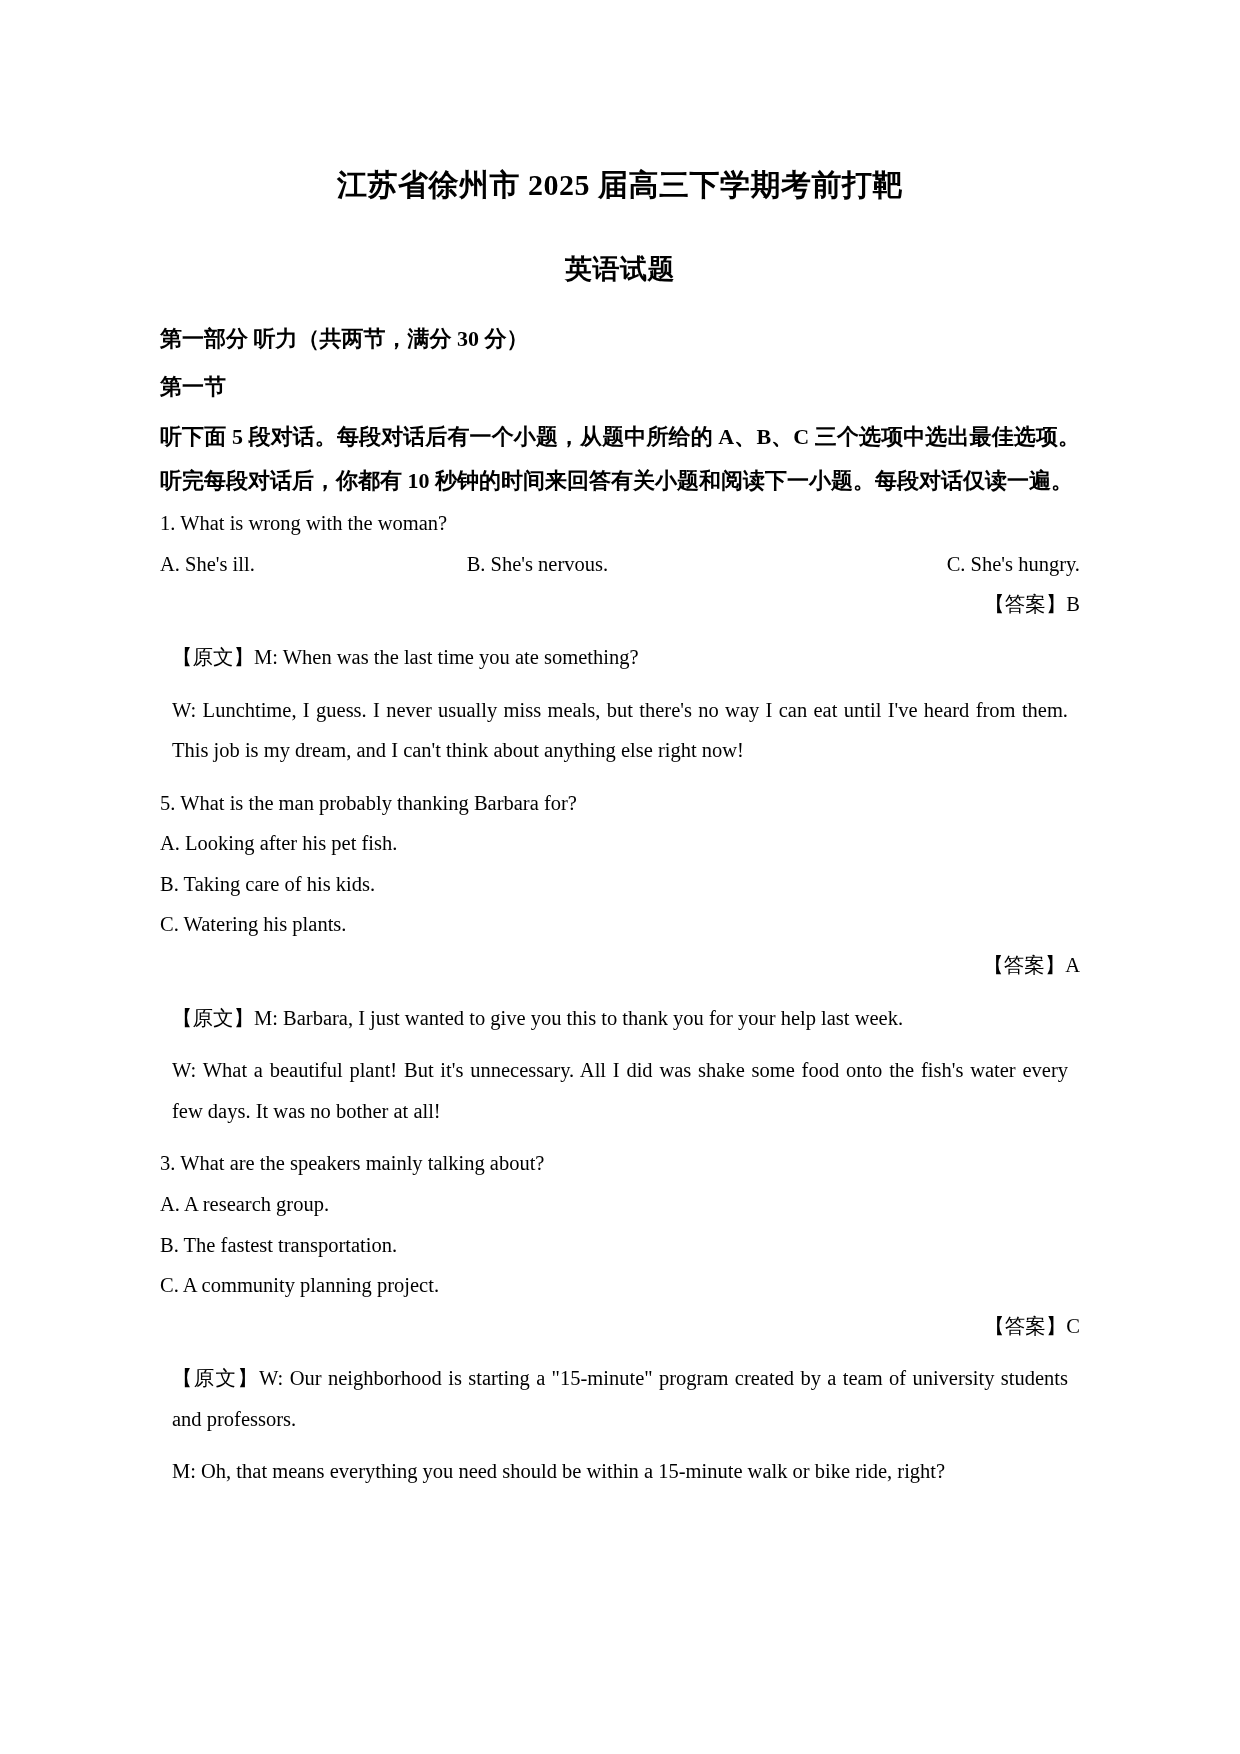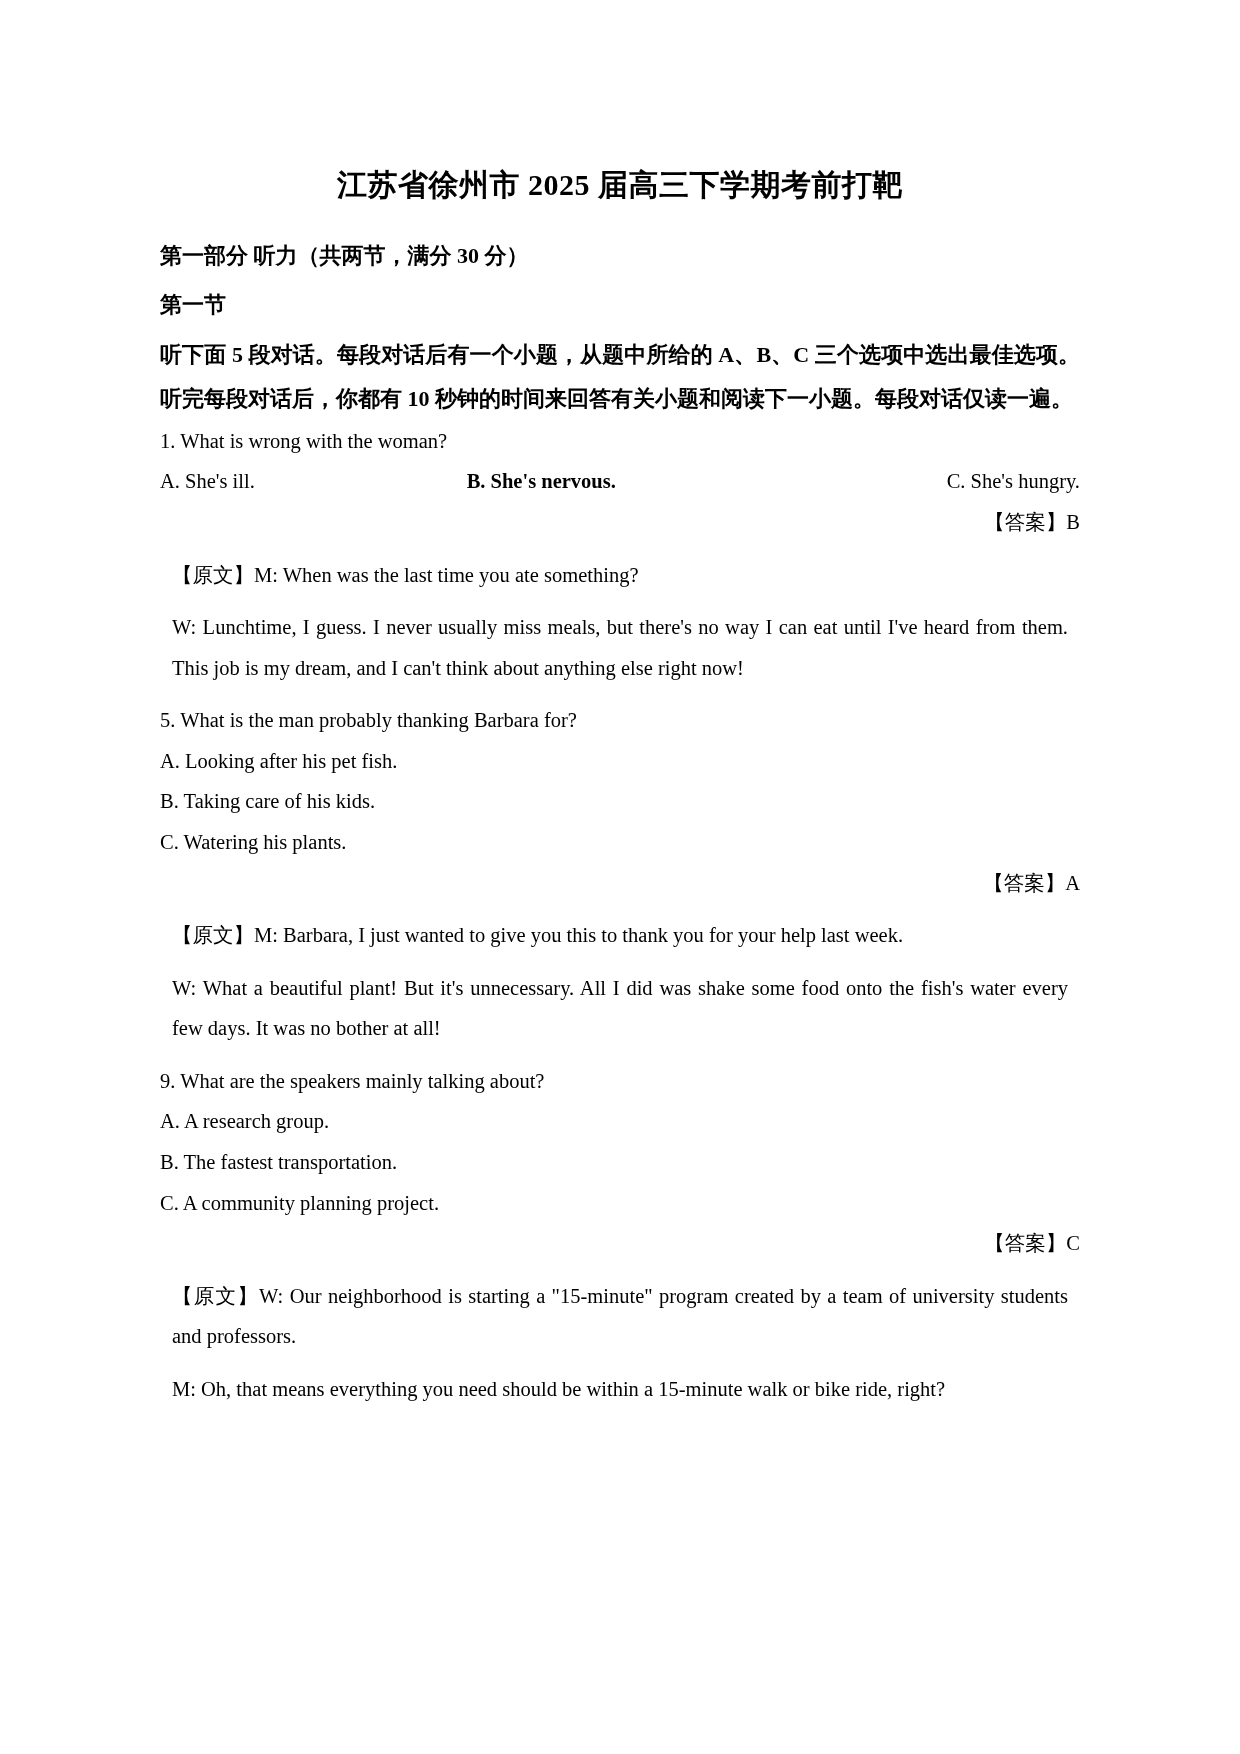--- a/index.html
+++ b/index.html
@@ -88,36 +88,36 @@
     display: flex;
     width: 100%;
     font-size: 20.5px;
     line-height: 1.98;
   }
   .opt-row .col {
     flex: 0 0 33.33%;
   }
   .opt-row .col.c2 {
     flex: 0 0 36%;
-    font-weight: bold;
   }
   .opt-row .col.c3 {
     flex: 1 1 auto;
     text-align: right;
   }
   .qblock {
     margin-top: 0;
   }
 </style>
 </head>
 <body>
 
 <div class="page">
 
   <h1 class="doc-title">江苏省徐州市 2025 届高三下学期考前打靶</h1>
+  <h2 class="doc-subtitle">英语试题</h2>
 
   <p class="section-head">第一部分 听力（共两节，满分 30 分）</p>
   <p class="section-head tight">第一节</p>
   <p class="instructions">听下面 5 段对话。每段对话后有一个小题，从题中所给的 A、B、C 三个选项中选出最佳选项。听完每段对话后，你都有 10 秒钟的时间来回答有关小题和阅读下一小题。每段对话仅读一遍。</p>
 
   <div class="qblock">
     <p class="q-line">1. What is wrong with the woman?</p>
     <div class="opt-row">
       <span class="col">A. She's ill.</span>
       <span class="col c2">B. She's nervous.</span>
@@ -132,21 +132,21 @@
     <p class="q-line">5. What is the man probably thanking Barbara for?</p>
     <p class="opt-line">A. Looking after his pet fish.</p>
     <p class="opt-line">B. Taking care of his kids.</p>
     <p class="opt-line">C. Watering his plants.</p>
     <p class="meta-line">【答案】A</p>
     <p class="script-line">【原文】M: Barbara, I just wanted to give you this to thank you for your help last week.</p>
     <p class="script-line">W: What a beautiful plant! But it's unnecessary. All I did was shake some food onto the fish's water every few days. It was no bother at all!</p>
   </div>
 
   <div class="qblock">
-    <p class="q-line">9. What are the speakers mainly talking about?</p>
+    <p class="q-line">3. What are the speakers mainly talking about?</p>
     <p class="opt-line">A. A research group.</p>
     <p class="opt-line">B. The fastest transportation.</p>
     <p class="opt-line">C. A community planning project.</p>
     <p class="meta-line">【答案】C</p>
     <p class="script-line">【原文】W: Our neighborhood is starting a "15-minute" program created by a team of university students and professors.</p>
     <p class="script-line">M: Oh, that means everything you need should be within a 15-minute walk or bike ride, right?</p>
   </div>
 
 </div>
 

